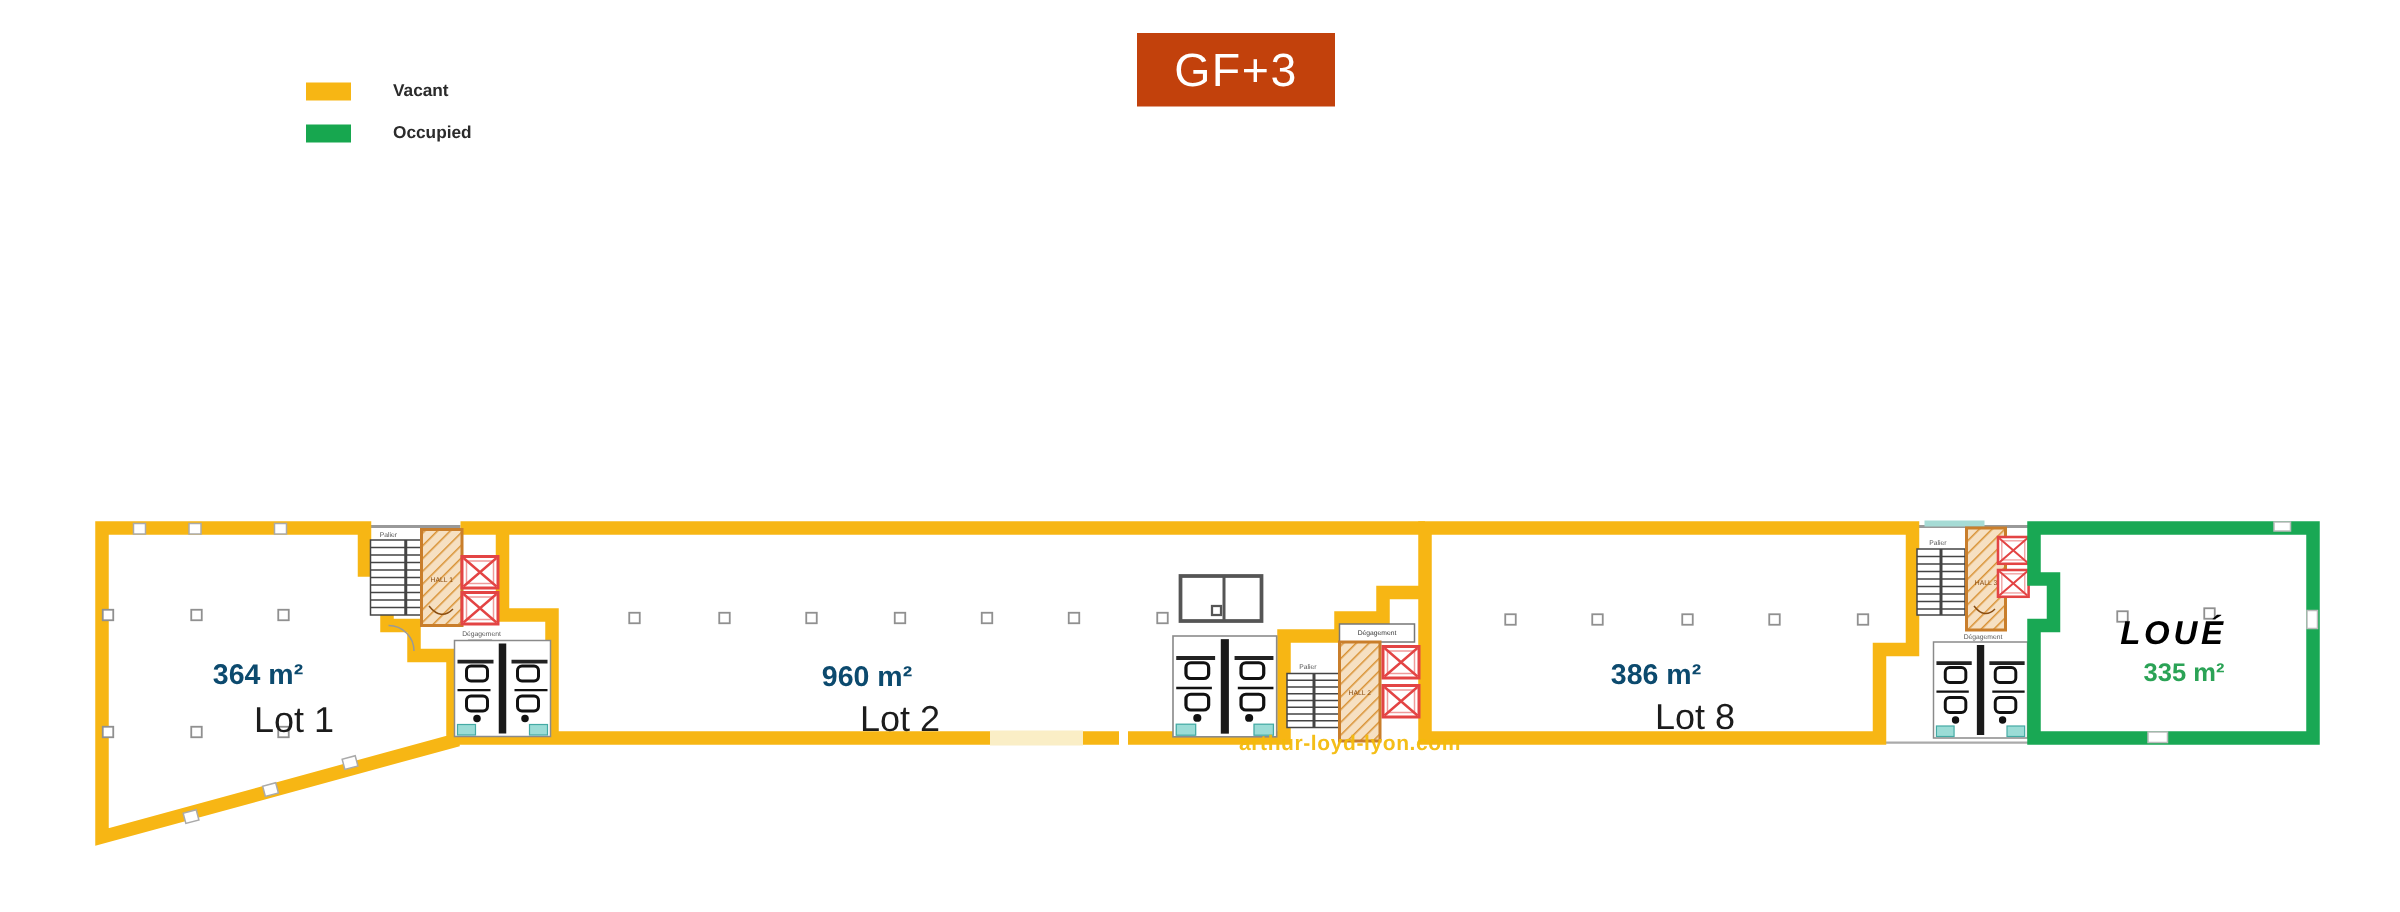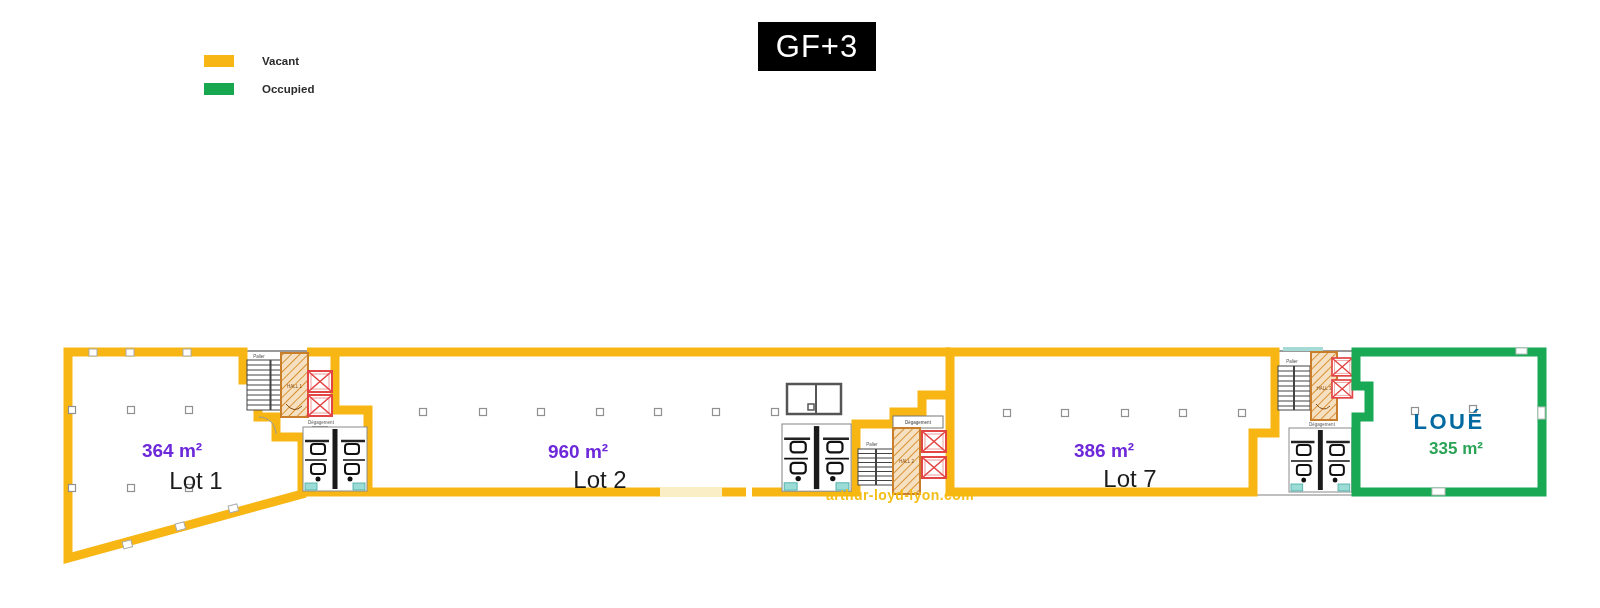--- a/index.html
+++ b/index.html
@@ -14,30 +14,30 @@
   
   .legend { position:absolute; left:204px; top:53px; }
   .legend-row { position:relative; height:16px; margin-bottom:12px; display:flex; align-items:center; }
   .swatch { width:30px; height:12px; display:inline-block; }
   .swatch.vacant { background:#F7B614; }
   .swatch.occupied { background:#17A74F; }
   .legend-label { margin-left:28px; font-size:11.5px; font-weight:700; color:#2b2b2b; }
 
   
   .floor-tag {
-    position:absolute; left:758px; top:22px; width:118px; height:49px;
-    background:#000000; color:#ffffff; font-size:31px; font-weight:400;
+    position:absolute; left:758px; top:22px; width:132px; height:49px;
+    background:#c2410c; color:#ffffff; font-size:31px; font-weight:400;
     display:flex; align-items:center; justify-content:center; letter-spacing:1px;
   }
 
   
   .lot-label { position:absolute; transform:translateX(-50%); white-space:nowrap; text-align:center; }
-  .area-text { font-size:19px; font-weight:700; color:#6d28d9; }
+  .area-text { font-size:19px; font-weight:700; color:#0c4a6e; }
   .lot-name  { font-size:24px; font-weight:400; color:#1c1c1c;margin-left:24px; }
-  .rented-name { font-size:22px; font-weight:600; color:#0369a1; letter-spacing:2.5px; }
+  .rented-name { font-size:22px; font-weight:600; color:#000000; letter-spacing:2.5px;font-style:italic; }
   .rented-area { font-size:17px; font-weight:700; color:#2BA356; }
 
   .watermark {
     position:absolute; left:826px; top:487px; font-size:14px; font-weight:700;
     color:#F4BB0C; letter-spacing:0.4px; opacity:0.95;
   }
 </style>
 </head>
 <body>
 
@@ -199,20 +199,20 @@
 
   <div class="floor-tag">GF+3</div>
 
   <div class="lot-label area-text" style="left:172px; top:440px;">364 m²</div>
   <div class="lot-label lot-name" style="left:172px; top:467px;">Lot 1</div>
 
   <div class="lot-label area-text" style="left:578px; top:441px;">960 m²</div>
   <div class="lot-label lot-name" style="left:576px; top:466px;">Lot 2</div>
 
   <div class="lot-label area-text" style="left:1104px; top:440px;">386 m²</div>
-  <div class="lot-label lot-name" style="left:1106px; top:465px;">Lot 7</div>
+  <div class="lot-label lot-name" style="left:1106px; top:465px;">Lot 8</div>
 
   <div class="lot-label rented-name" style="left:1449px; top:409px;">LOUÉ</div>
   <div class="lot-label rented-area" style="left:1456px; top:439px;">335 m²</div>
 
   <div class="watermark">arthur-loyd-lyon.com</div>
 
 </div>
 
 </body></html>

